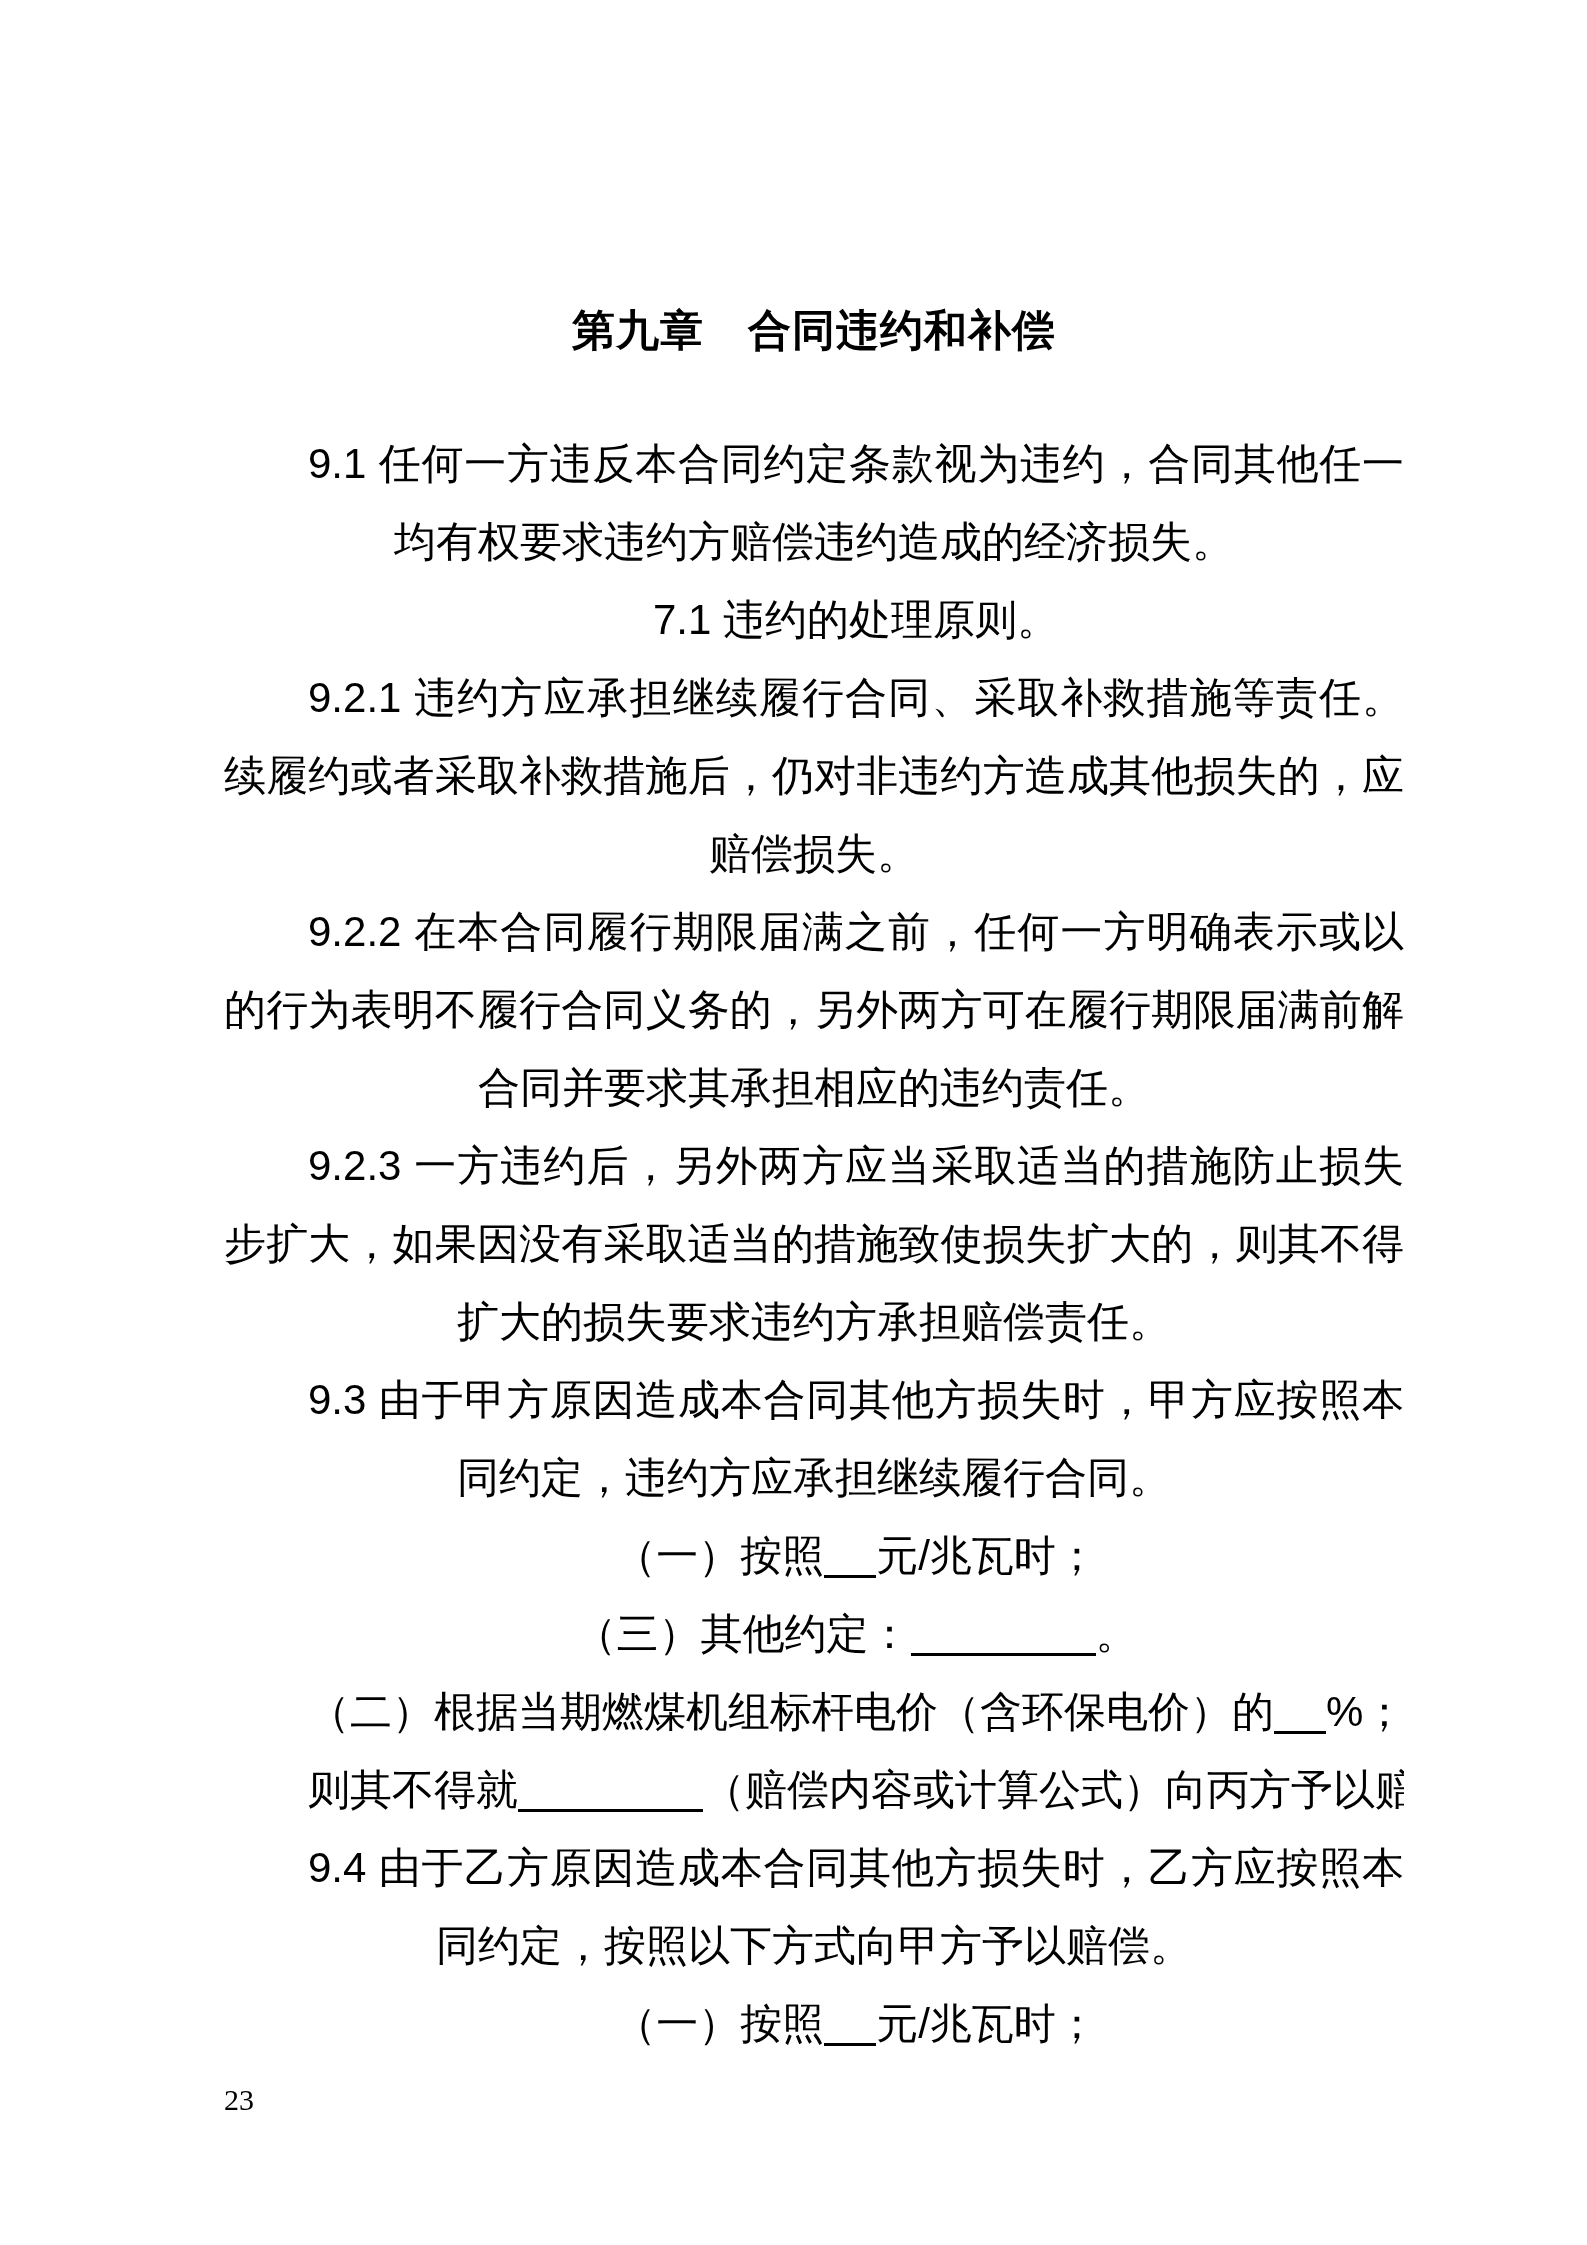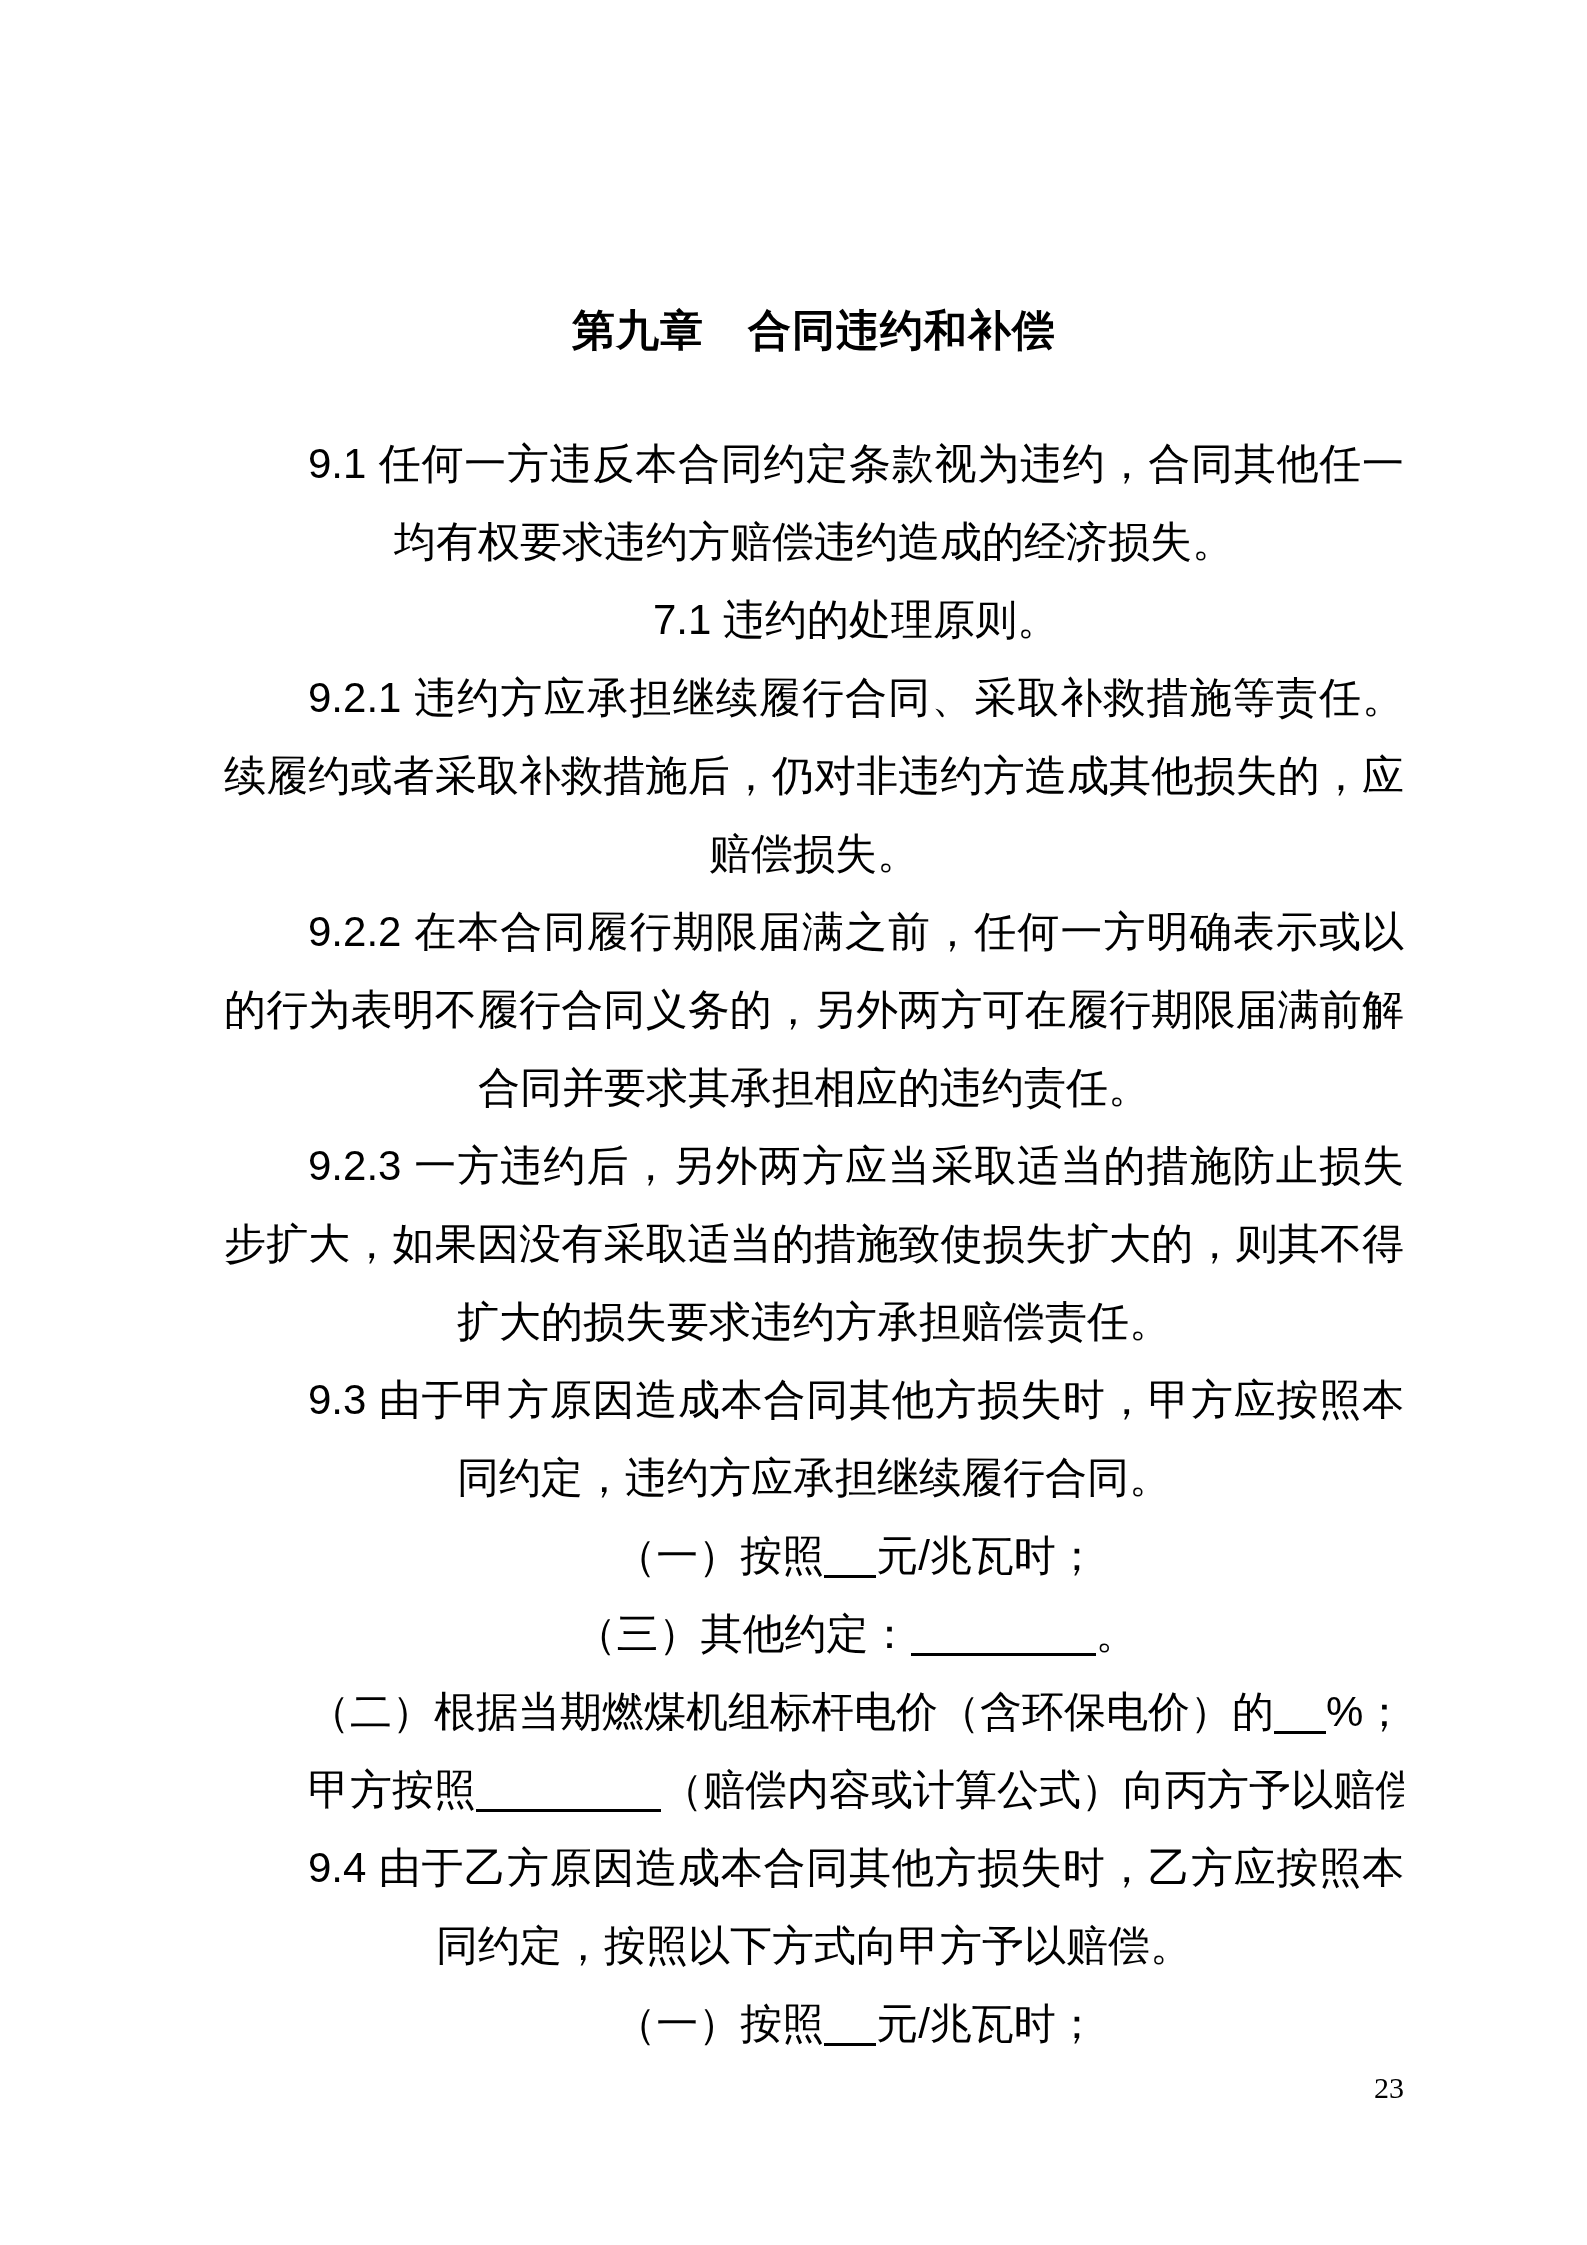--- a/index.html
+++ b/index.html
@@ -50,22 +50,22 @@
     height: 1em;
     margin-bottom: -8px;
     text-indent: 0;
   }
   .w-sm { width: 52px; }
   .w-lg { width: 185px; }
   .page-number {
     font-family: "Liberation Serif", "DejaVu Serif", serif;
     font-size: 30px;
     line-height: 40px;
-    text-align: right;
-    margin-top: 5px;
+    text-align: left;
+    margin-top: 17px;
   }
 </style>
 </head>
 <body>
 
 <div class="page">
   <div class="content">
 
     <div class="doc-title">第九章　合同违约和补偿</div>
 
@@ -87,21 +87,21 @@
     <div class="line ind">
       <span>（一）按照</span><span class="blank w-sm"></span><span>元/兆瓦时；</span>
     </div>
     <div class="line ind">
       <span>（三）其他约定：</span><span class="blank w-lg"></span><span>。</span>
     </div>
     <div class="line ind">
       <span>（二）根据当期燃煤机组标杆电价（含环保电价）的</span><span class="blank w-sm"></span><span>%；</span>
     </div>
     <div class="line ind">
-      <span>甲方按照</span><span class="blank w-lg"></span><span>（赔偿内容或计算公式）向丙方予以赔偿。</span>
+      <span>则其不得就</span><span class="blank w-lg"></span><span>（赔偿内容或计算公式）向丙方予以赔偿。</span>
     </div>
 
     <div class="line ind just">9.4 由于乙方原因造成本合同其他方损失时，乙方应按照本合</div>
     <div class="line">同约定，按照以下方式向甲方予以赔偿。</div>
 
     <div class="line ind">
       <span>（一）按照</span><span class="blank w-sm"></span><span>元/兆瓦时；</span>
     </div>
 
     <div class="page-number">23</div>

